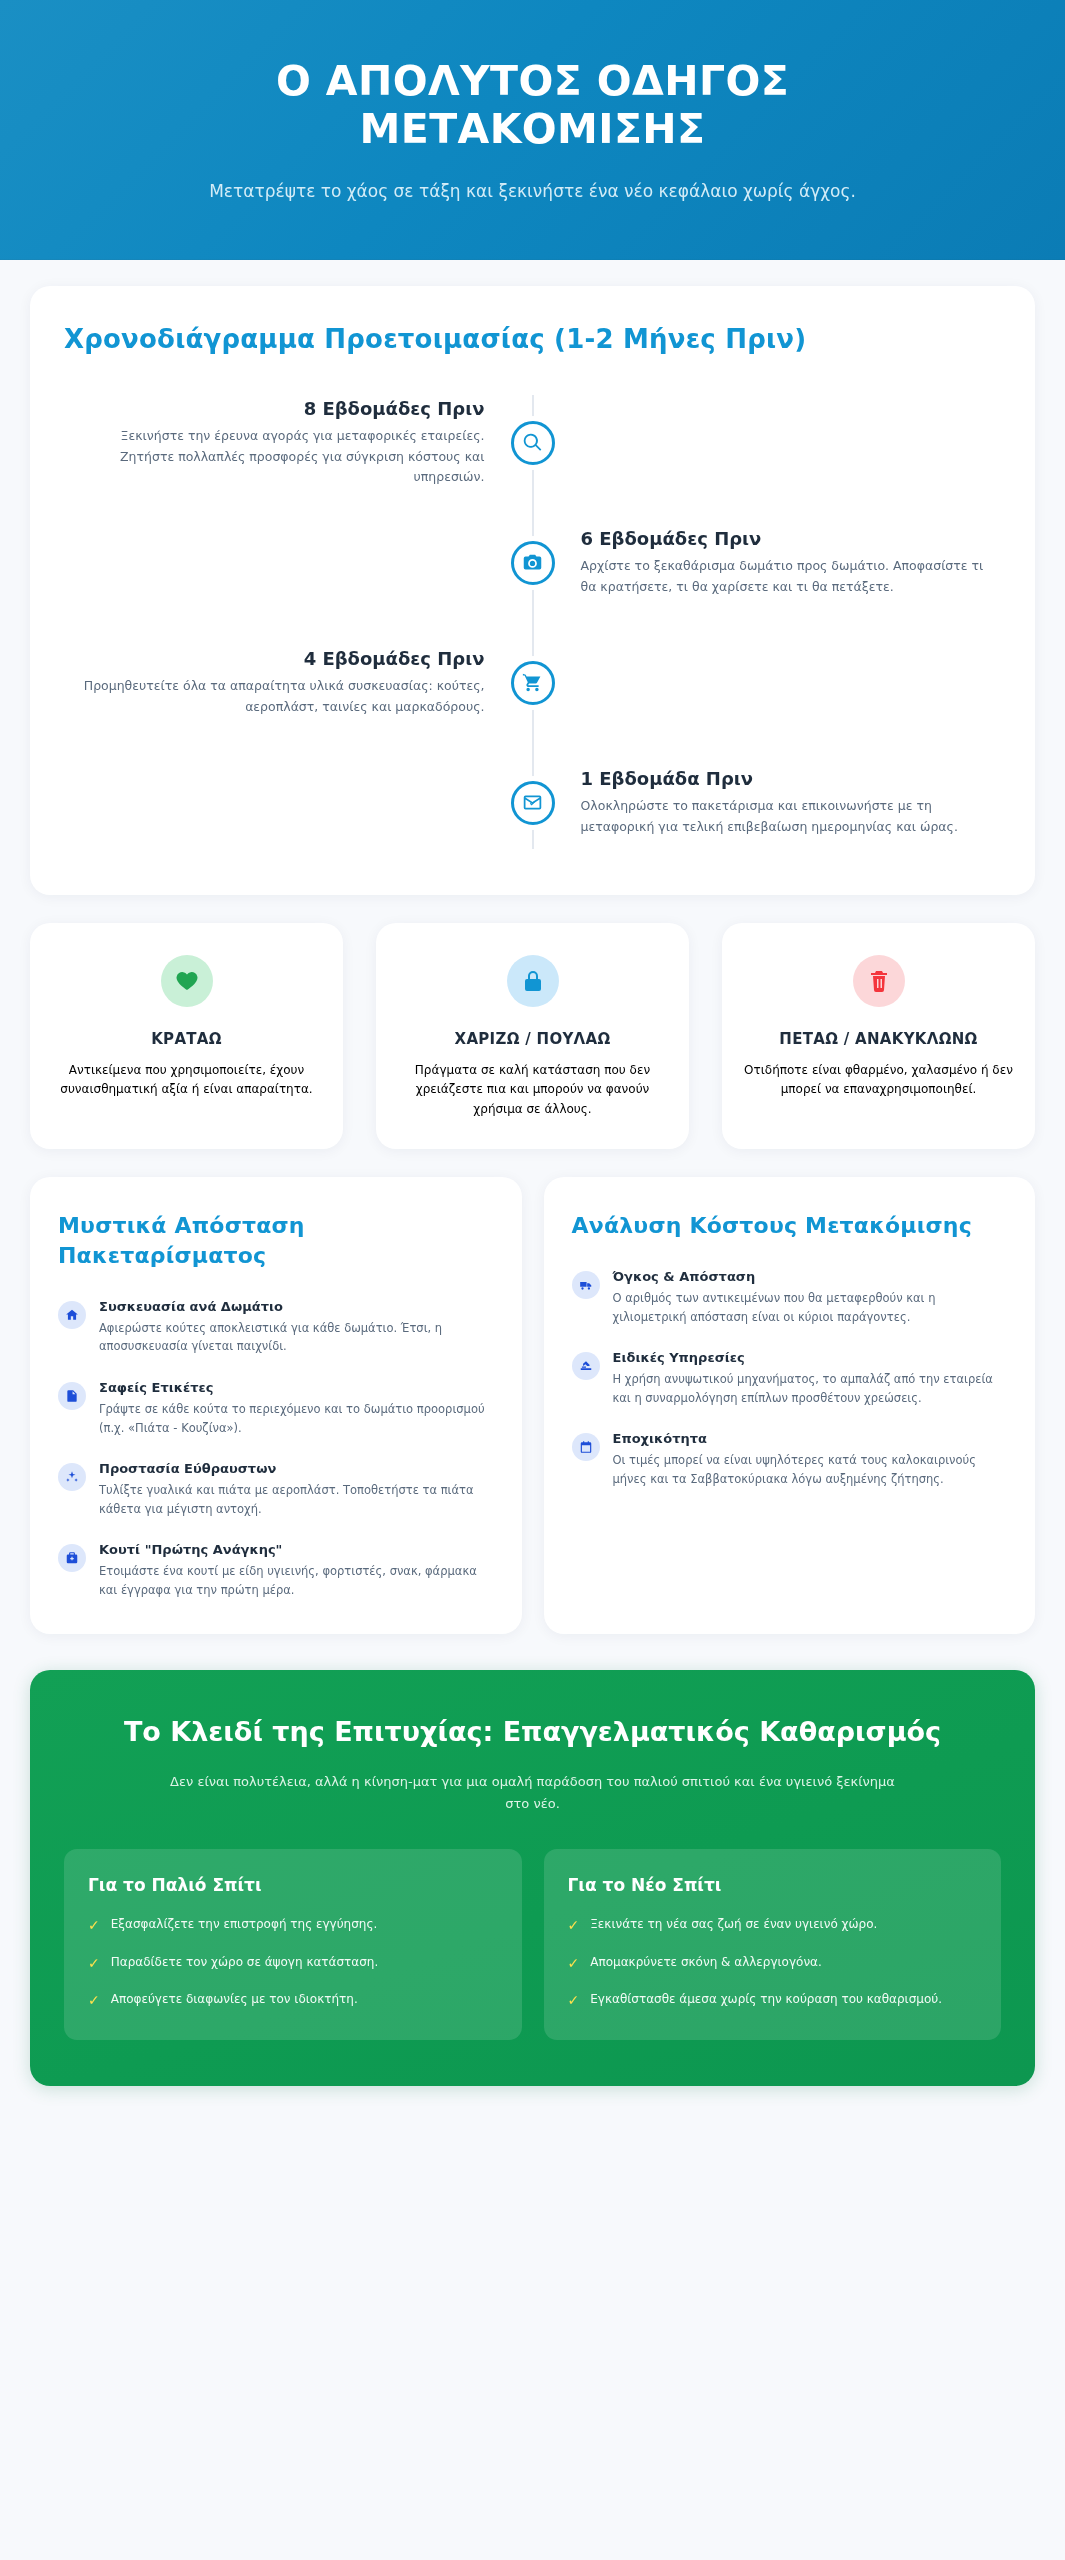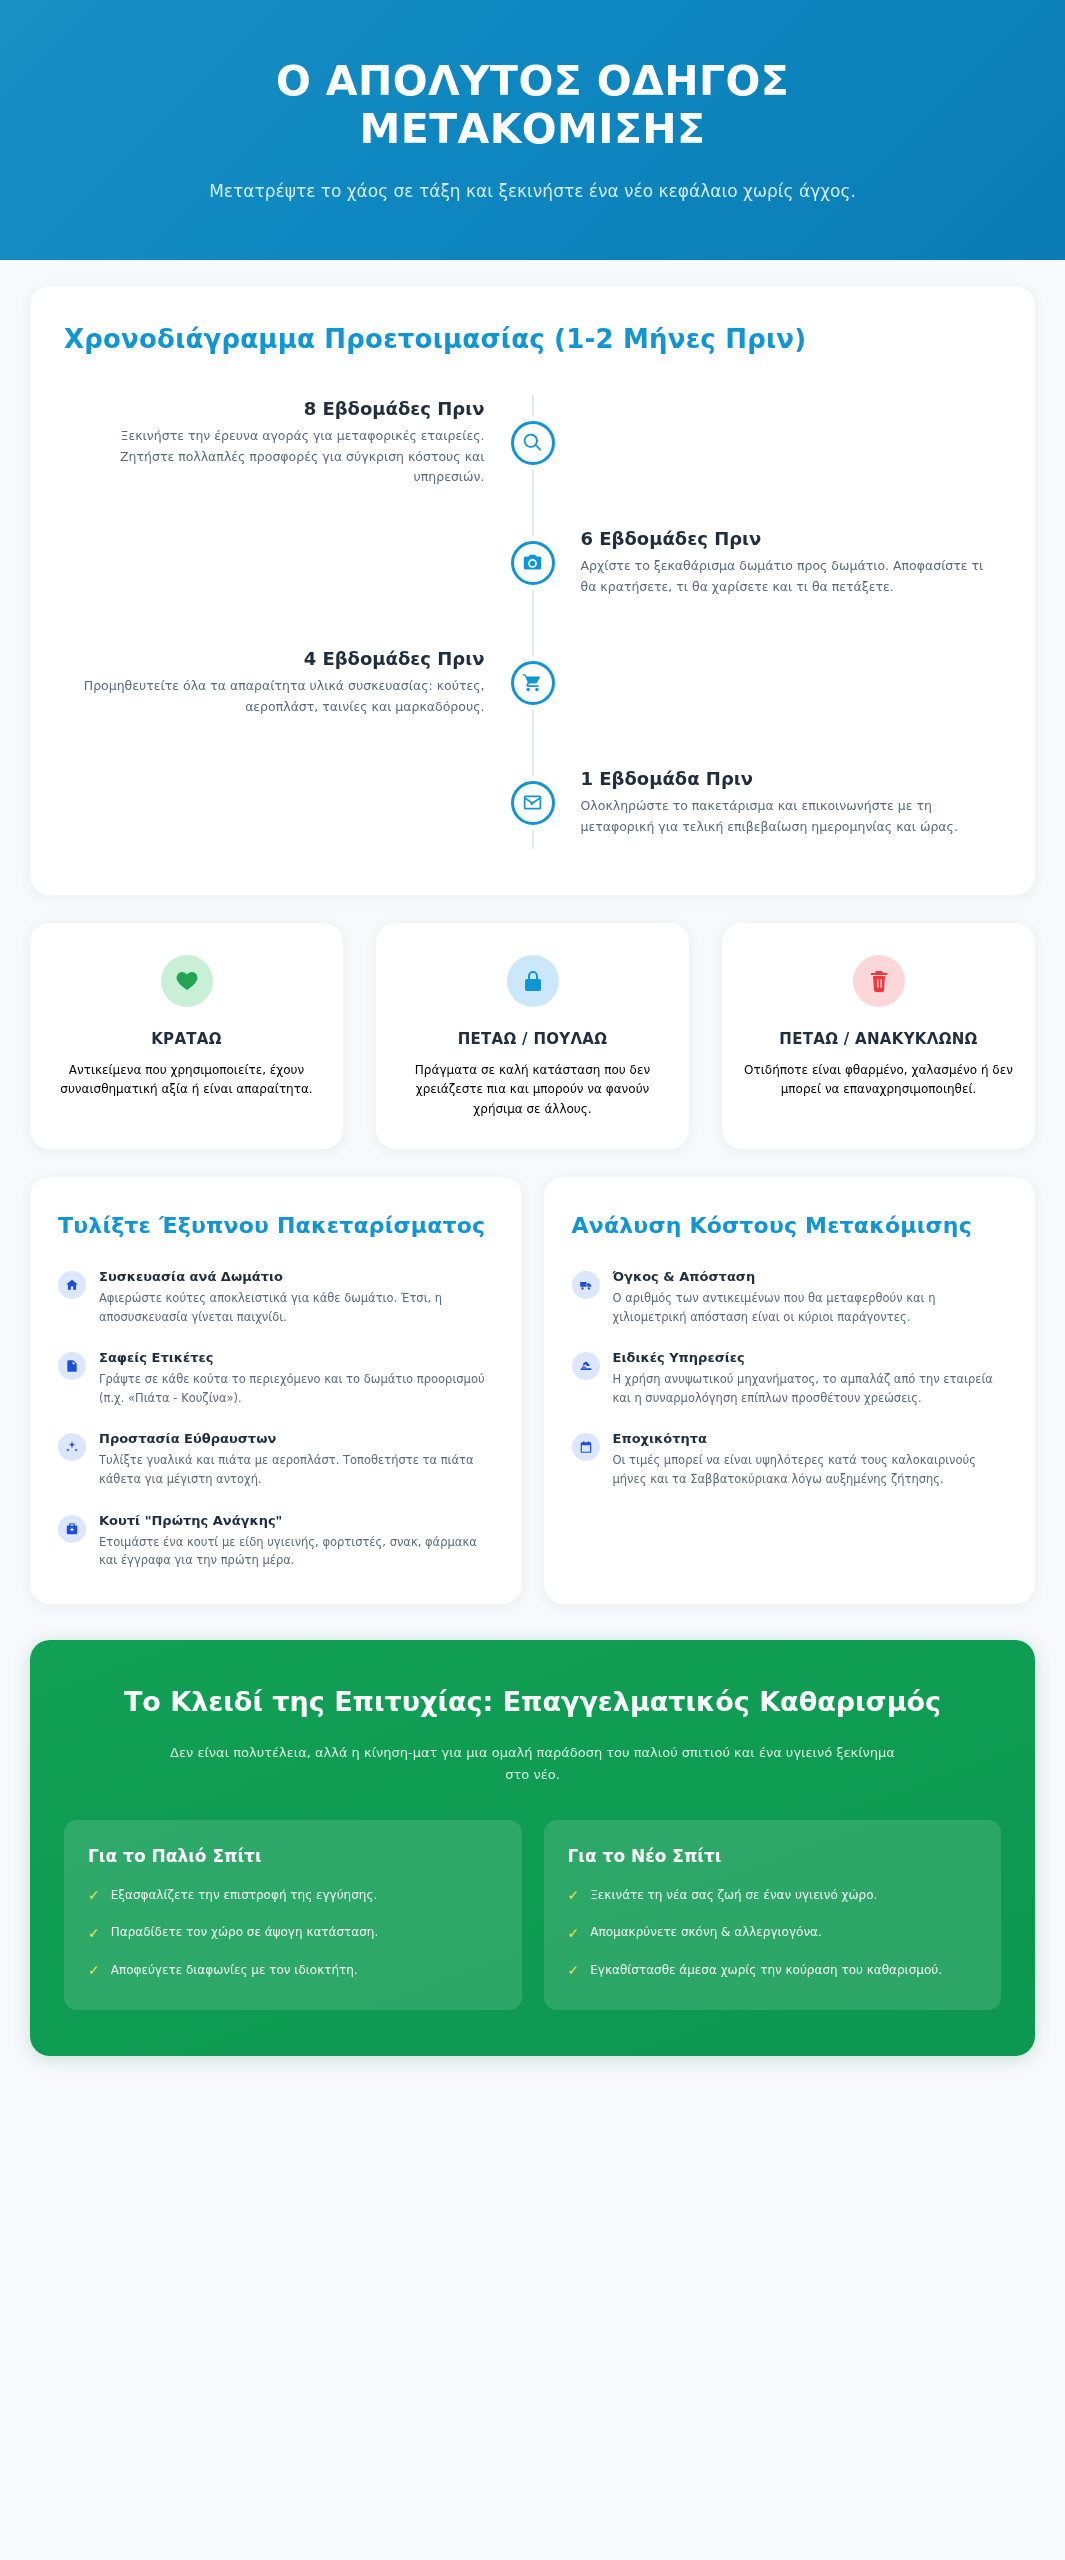--- a/index.html
+++ b/index.html
@@ -192,40 +192,40 @@
         <div class="cat-h">ΚΡΑΤΑΩ</div>
         <div class="cat-p">Αντικείμενα που χρησιμοποιείτε, έχουν συναισθηματική αξία ή είναι απαραίτητα.</div>
       </div>
 
       <div class="card cat">
         <div class="cat-ic" style="background:#cbe8fa">
           <svg viewBox="0 0 24 24" style="fill:#1195d3">
               <path d="M12 2a5 5 0 00-5 5v3H6a2 2 0 00-2 2v8a2 2 0 002 2h12a2 2 0 002-2v-8a2 2 0 00-2-2h-1V7a5 5 0 00-5-5zm0 2a3 3 0 013 3v3H9V7a3 3 0 013-3z"></path>
             </svg>
         </div>
-        <div class="cat-h">ΠΕΤΑΩ / ΠΟΥΛΑΩ</div>
+        <div class="cat-h">ΧΑΡΙΖΩ / ΠΟΥΛΑΩ</div>
         <div class="cat-p">Πράγματα σε καλή κατάσταση που δεν χρειάζεστε πια και μπορούν να φανούν χρήσιμα σε άλλους.</div>
       </div>
 
       <div class="card cat">
         <div class="cat-ic" style="background:#fcd7d9">
           <svg viewBox="0 0 24 24" style="fill:#f4353c">
               <path d="M9 2h6l1 2h4v2H4V4h4l1-2zM6 7h12l-1 14a2 2 0 01-2 2H9a2 2 0 01-2-2L6 7zm4 3v9h1.5v-9H10zm3.5 0v9H15v-9h-1.5z"></path>
             </svg>
         </div>
         <div class="cat-h">ΠΕΤΑΩ / ΑΝΑΚΥΚΛΩΝΩ</div>
         <div class="cat-p">Οτιδήποτε είναι φθαρμένο, χαλασμένο ή δεν μπορεί να επαναχρησιμοποιηθεί.</div>
       </div>
 
     </section>
 
     <section class="cols">
 
       <div class="card col">
-        <h2 class="sec-title">Τυλίξτε Έξυπνου Πακεταρίσματος</h2>
+        <h2 class="sec-title">Μυστικά Απόσταση Πακεταρίσματος</h2>
 
         <div class="tip">
           <span class="tip-ic">
               <svg viewBox="0 0 24 24">
                 <path d="M12 3L2 11h3v9h5v-6h4v6h5v-9h3L12 3z"></path>
               </svg>
             </span>
           <div>
             <div class="tip-h">Συσκευασία ανά Δωμάτιο</div>
             <div class="tip-p">Αφιερώστε κούτες αποκλειστικά για κάθε δωμάτιο. Έτσι, η αποσυσκευασία γίνεται παιχνίδι.</div>

